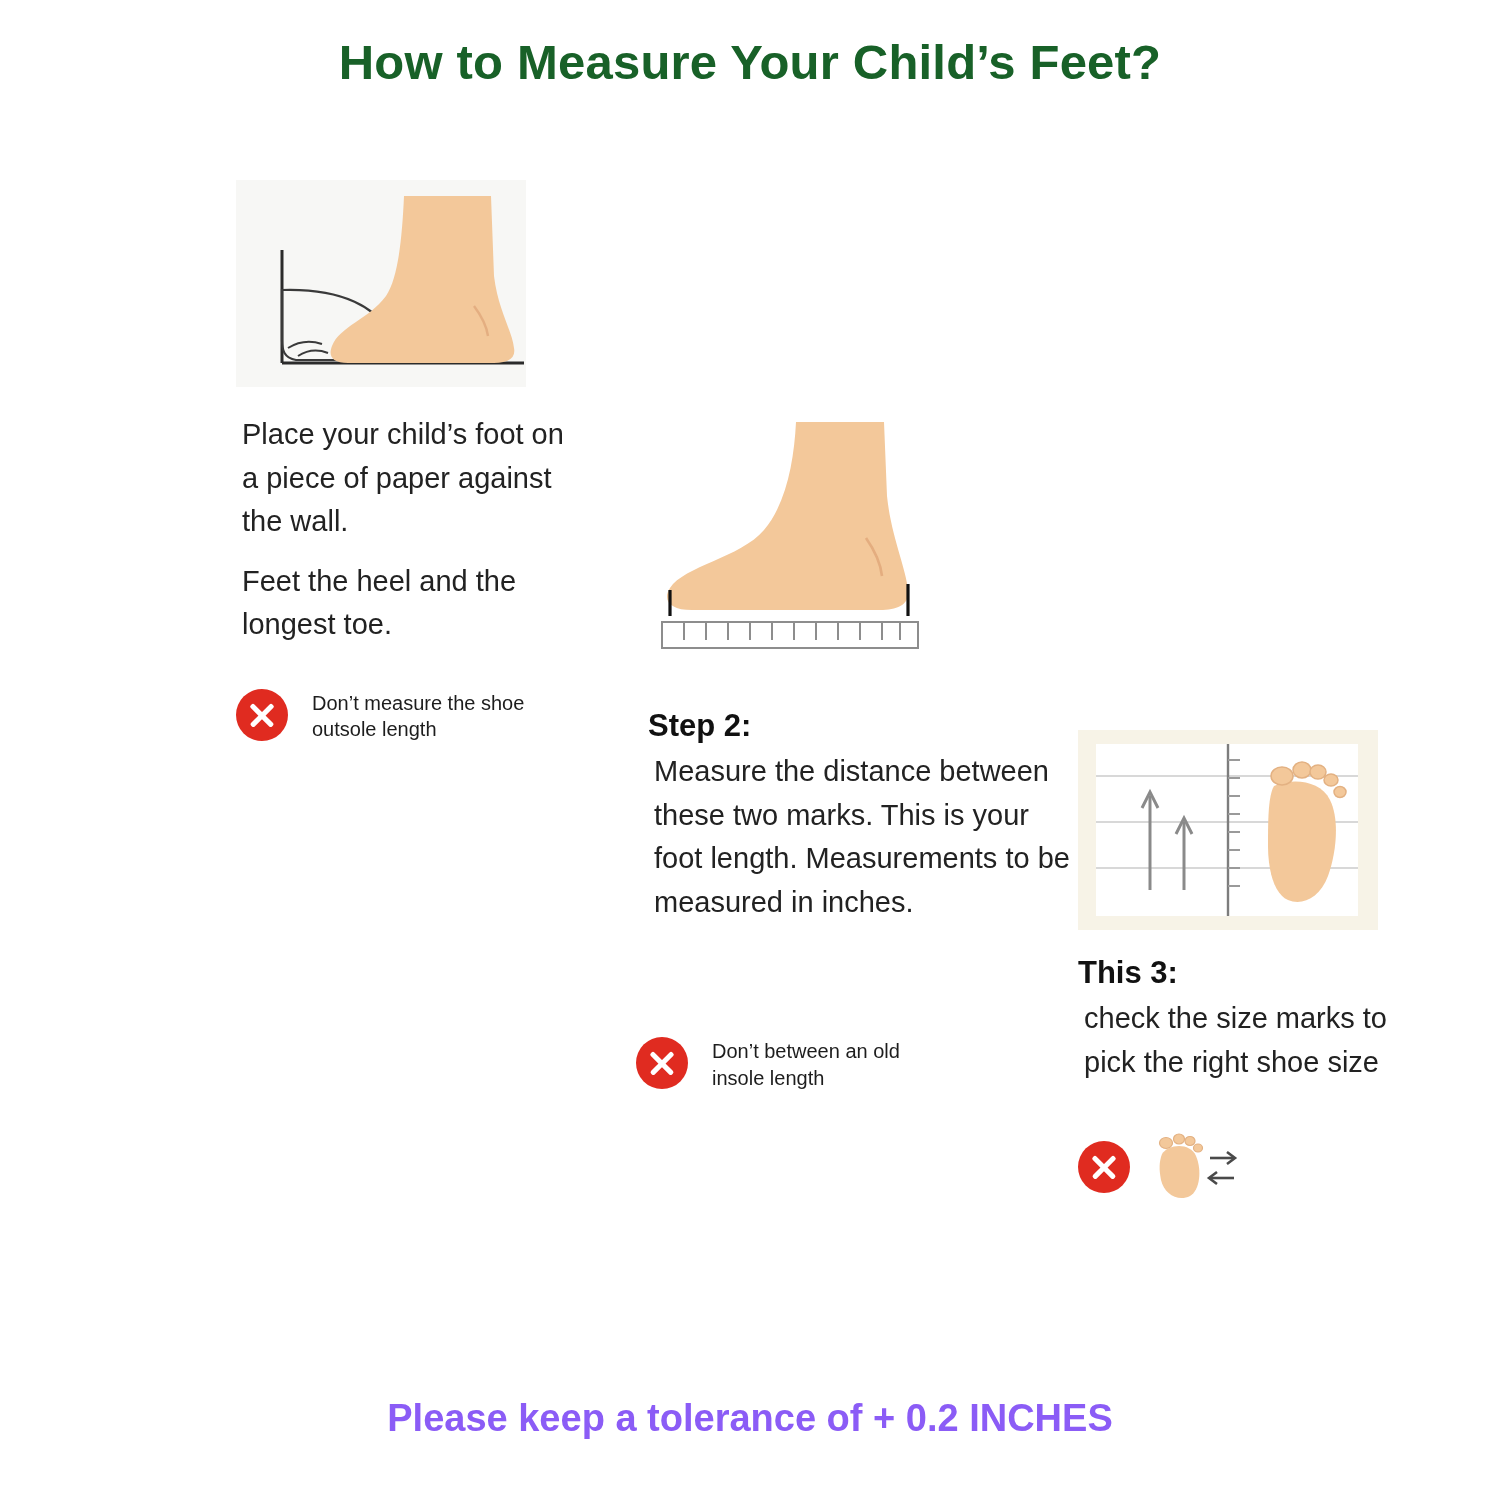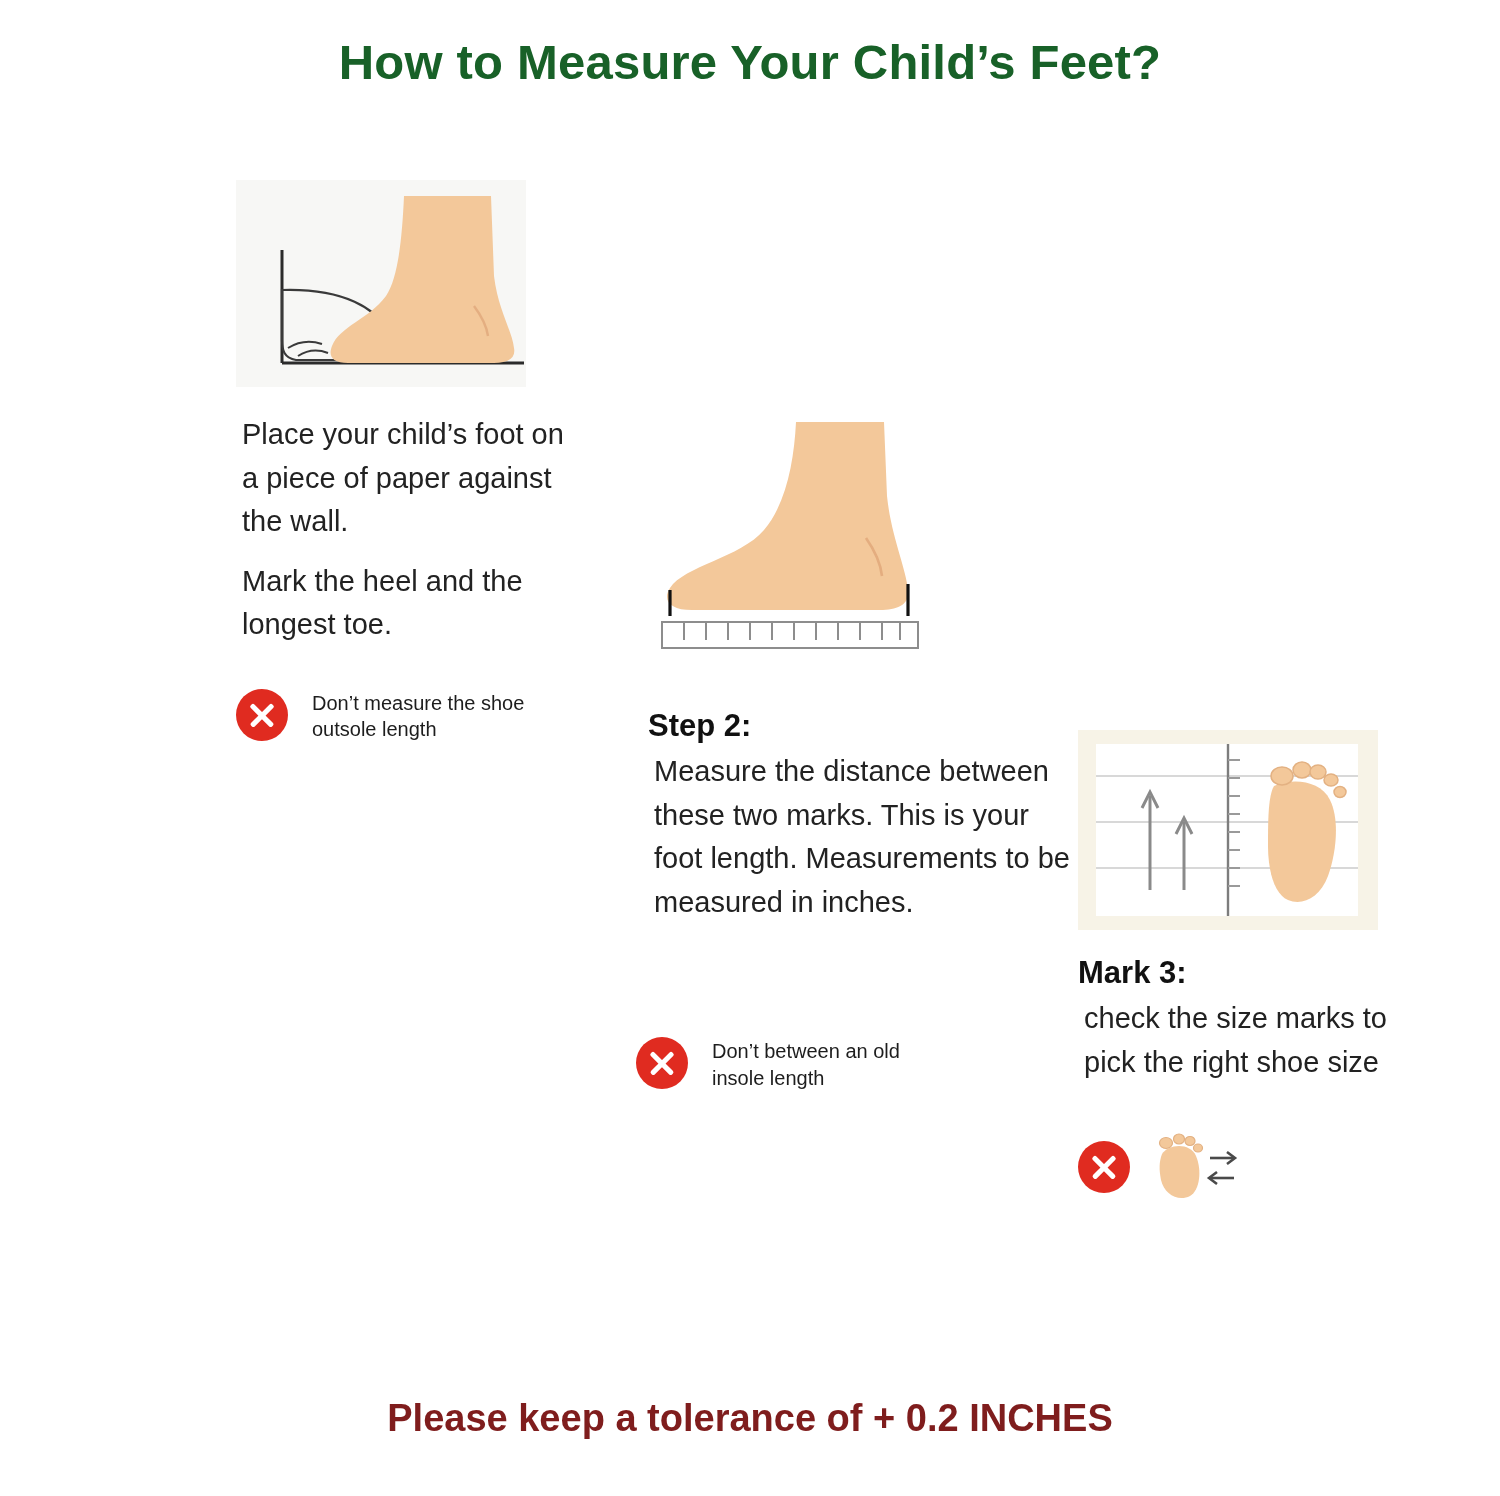--- a/index.html
+++ b/index.html
@@ -32,21 +32,21 @@
     letter-spacing: 0.2px;
   }
   .footer {
     position: absolute;
     top: 1397px;
     left: 0;
     width: 1500px;
     text-align: center;
     font-size: 38px;
     font-weight: bold;
-    color: #7f1d1d;
+    color: #8b5cf6;
   }
 
   
   .step-head {
     font-size: 31px;
     font-weight: bold;
     color: #111;
     margin-bottom: 6px;
   }
   .step-body {
@@ -180,21 +180,21 @@
 
         <path d="M168 16 L255 16 L258 96 C262 130 276 150 278 168 C280 178 272 183 258 183
                  L112 183 C96 183 92 176 96 166 C104 146 132 140 150 116 C162 98 166 60 168 16 Z" fill="#f3c89a"></path>
         <path d="M238 126 q12 16 14 30" fill="none" stroke="#e0a87a" stroke-width="2.4" opacity="0.8"></path>
       </svg>
     </div>
 
     <div id="step1-text">
       <div class="step-body">
         <p>Place your child’s foot on a piece of paper against the wall.</p>
-        <p>Mark the heel and the longest toe.</p>
+        <p>Feet the heel and the longest toe.</p>
       </div>
     </div>
 
     <div id="step1-warn" class="warn">
       <div class="warn-circle"></div>
       <div class="warn-text">Don’t measure the shoe outsole length</div>
     </div>
   </div>
 
   <div id="step2">
@@ -276,21 +276,21 @@
           <ellipse cx="204" cy="46" rx="11" ry="9"></ellipse>
           <ellipse cx="224" cy="40" rx="9" ry="8"></ellipse>
           <ellipse cx="240" cy="42" rx="8" ry="7"></ellipse>
           <ellipse cx="253" cy="50" rx="7" ry="6"></ellipse>
           <ellipse cx="262" cy="62" rx="6" ry="5.5"></ellipse>
         </g>
       </svg>
     </div>
 
     <div id="step3-text">
-      <div class="step-head">Mark 3:</div>
+      <div class="step-head">This 3:</div>
       <div class="step-body">
         <p>check the size marks to pick the right shoe size</p>
       </div>
     </div>
 
     <div id="step3-warn">
       <div class="warn-circle"></div>
       <svg width="110" height="70" viewBox="0 0 110 70" xmlns="http://www.w3.org/2000/svg">
         <path d="M20 22 C26 12 48 10 54 24 C60 38 58 58 48 64 C36 70 22 62 19 48 C17 38 17 30 20 22 Z" fill="#f3c89a"></path>
         <g fill="#f3c89a" stroke="#e3b182" stroke-width="1.2">

